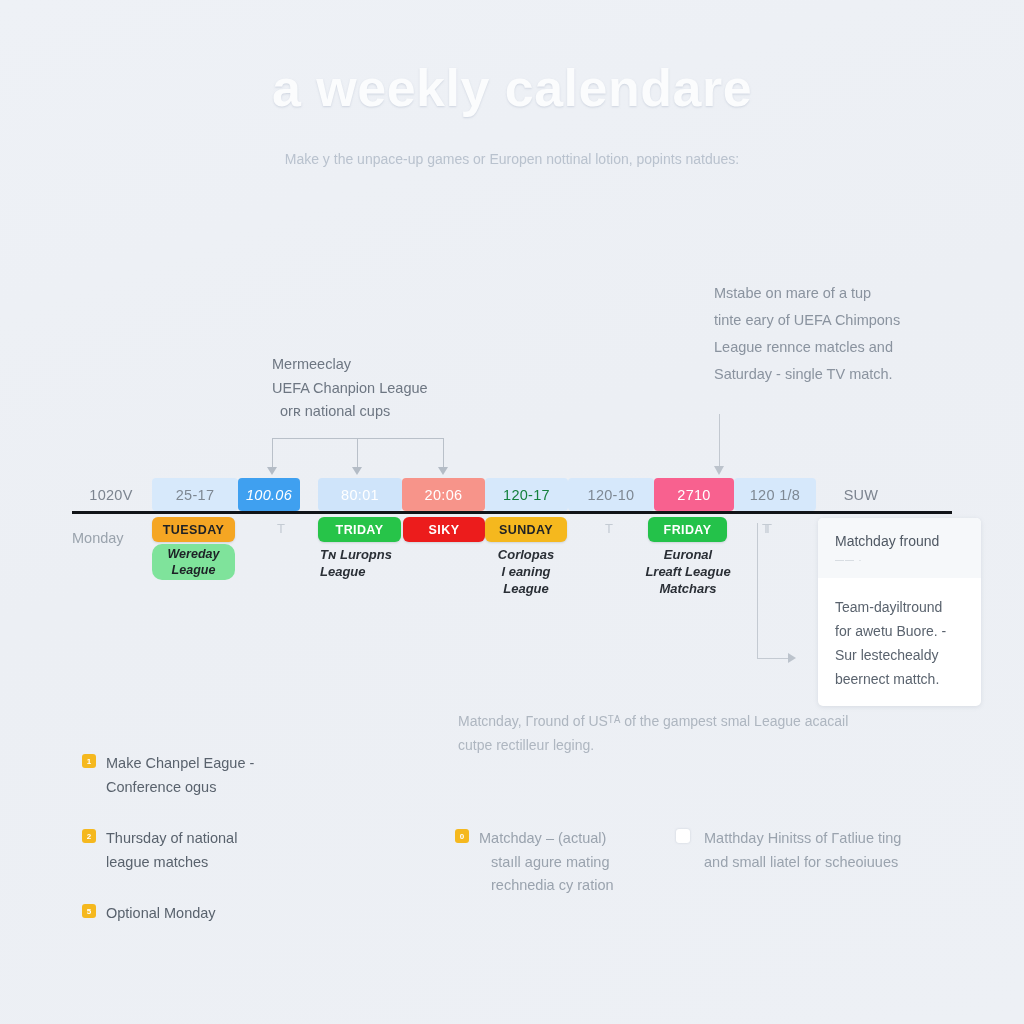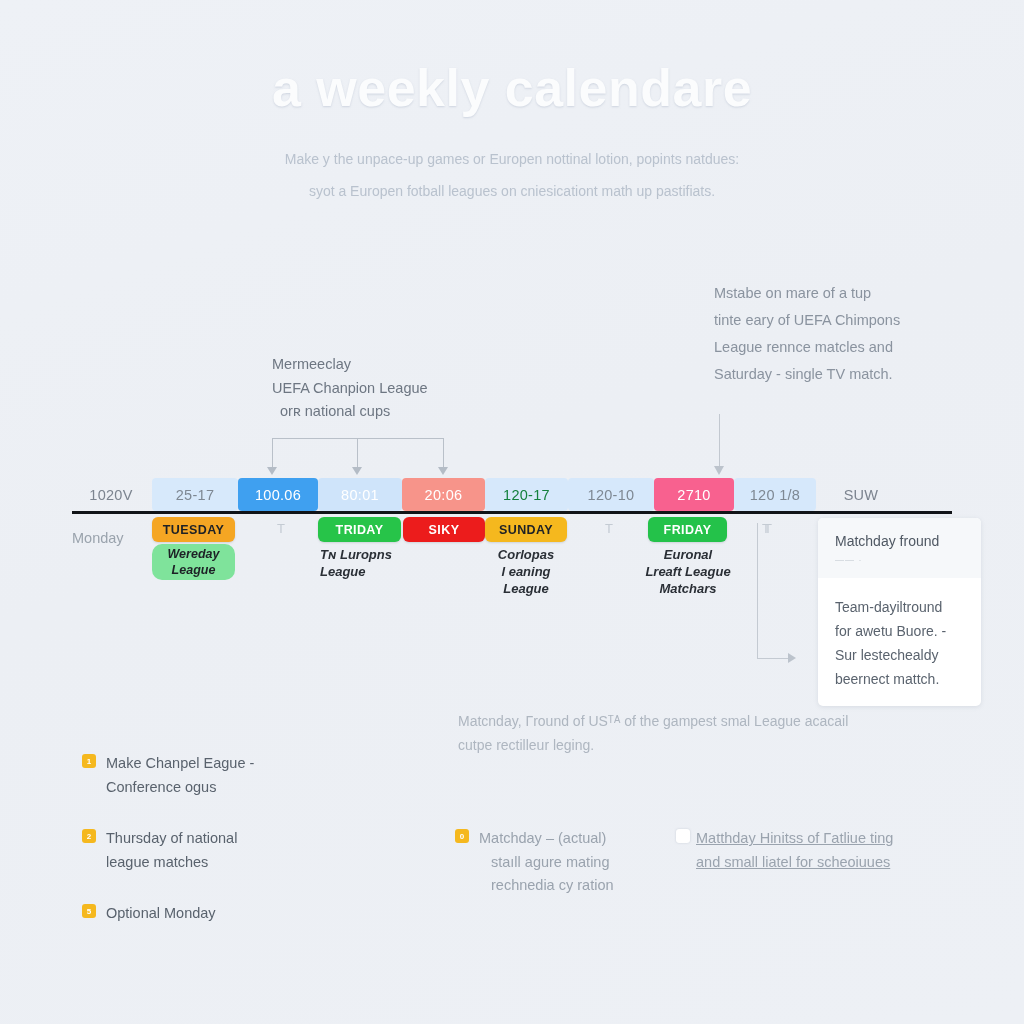--- a/index.html
+++ b/index.html
@@ -139,21 +139,20 @@
   }
 </style>
 </head>
 <body>
 
 <div id="root">
 
   <div class="title">a weekly calendare</div>
   <div class="subtitle">
     <div>Make y the unpace-up games or Europen nottinal lotion, popints natdues:</div>
-    <div>syot a Europen fotball leagues on cniesicationt math up pastifiats.</div>
   </div>
 
   <div class="anno anno-left">
     <div class="l1">Mermeeclay</div>
     <div class="l2">UEFA Chanpion League</div>
     <div class="l3">orʀ national cups</div>
   </div>
 
   <div class="anno anno-right">
     <div>Mstabe on mare of a tup</div>
@@ -171,21 +170,21 @@
     <div class="head b"></div>
     <div class="head c"></div>
   </div>
 
   <div class="varrow"></div>
   <div class="varrow-head"></div>
 
   <div class="band">
       <div class="seg" style="left: 0px; width: 78px; background: transparent; color: rgb(124, 132, 143);">1020V</div>
       <div class="seg" style="left: 80px; width: 86px; background: rgb(215, 233, 251); color: rgb(126, 136, 147);">25-17</div>
-      <div class="seg" style="left: 166px; width: 80px; background: rgb(63, 160, 240); color: rgb(255, 255, 255);">100.06</div>
+      <div class="seg" style="left: 166px; width: 62px; background: rgb(63, 160, 240); color: rgb(255, 255, 255); font-style: italic;">100.06</div>
       <div class="seg" style="left: 246px; width: 84px; background: rgb(207, 228, 250); color: rgb(255, 255, 255);">80:01</div>
       <div class="seg" style="left: 330px; width: 83px; background: rgb(247, 148, 138); color: rgb(255, 255, 255);">20:06</div>
       <div class="seg" style="left: 413px; width: 83px; background: rgb(214, 232, 251); color: #15803d; text-align: center;">120-17</div>
       <div class="seg" style="left: 496px; width: 86px; background: rgb(214, 232, 251); color: rgb(126, 136, 147);">120-10</div>
       <div class="seg" style="left: 582px; width: 80px; background: rgb(248, 97, 143); color: rgb(255, 255, 255);">2710</div>
       <div class="seg" style="left: 662px; width: 82px; background: rgb(214, 232, 251); color: rgb(126, 136, 147);">120 1/8</div>
       <div class="seg" style="left: 744px; width: 90px; background: transparent; color: rgb(124, 132, 143);">SUW</div>
     </div>
   <div class="rule"></div>
 
@@ -268,20 +267,20 @@
         <div class="legend-text muted">
           <div>Matchday – (actual)</div>
           <div style="padding-left: 12px;">staıll agure mating</div>
           <div style="padding-left: 12px;">rechnedia cy ration</div>
         </div>
       </div>
     </div>
   <div id="legend-right">
       <div class="legend-item" style="left: 676px; top: 827px; width: 280px;">
         <div class="chip hollow" style="background: rgb(255, 255, 255);"></div>
-        <div class="legend-text muted" style="left: 20px; text-decoration: underline;">
+        <div class="legend-text muted" style="left: 28px;">
           <div>Matthday Hinitss of Γatliue ting</div>
           <div>and small liatel for scheoiuues</div>
         </div>
       </div>
     </div>
 
 </div>
 
 </body></html>

